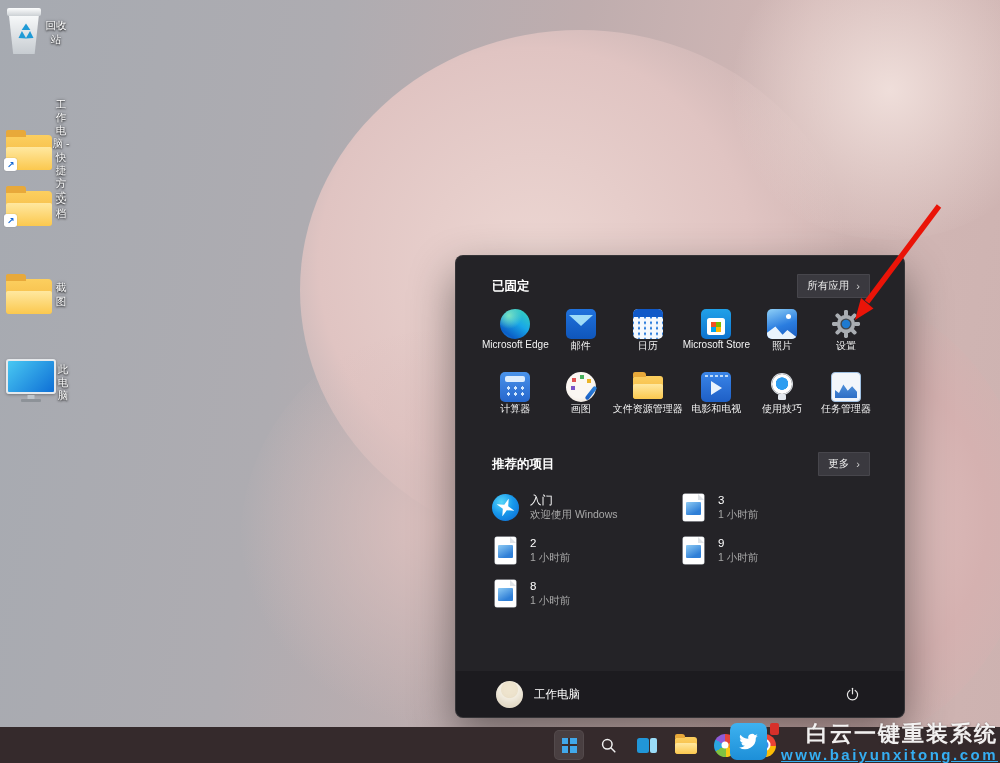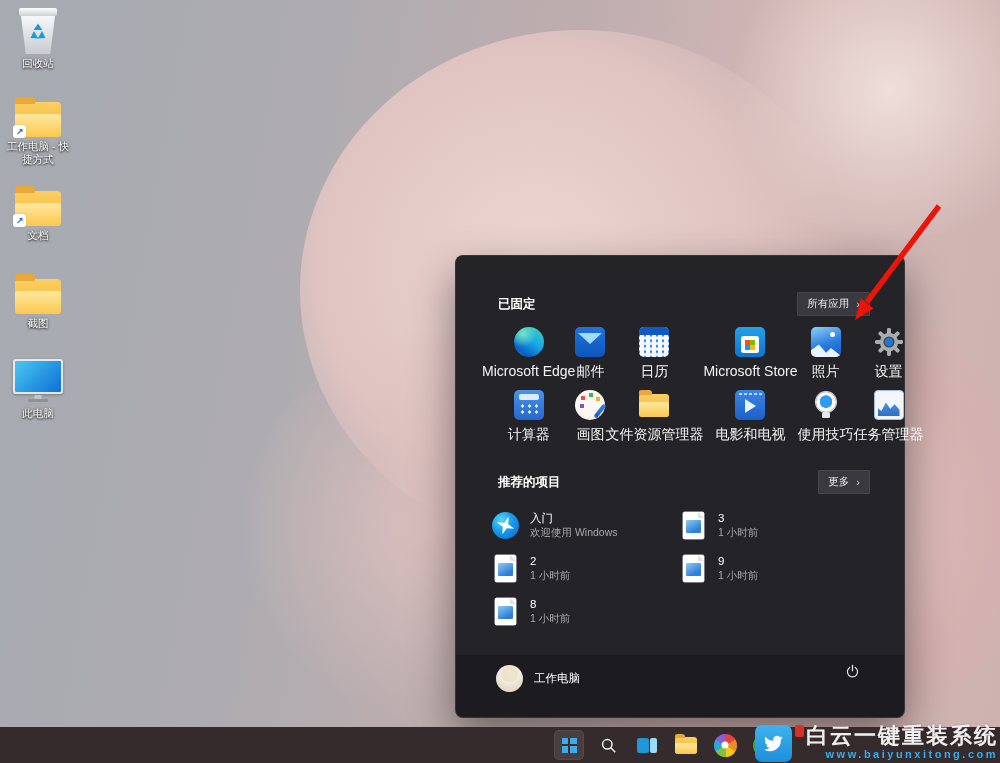--- a/index.html
+++ b/index.html
@@ -14,21 +14,21 @@
   .petal.a{left:300px;top:30px;width:560px;height:520px;
     background:radial-gradient(circle at 42% 45%,#ecd6d2 0%,#e0c4c2 50%,rgba(224,196,194,0) 72%);}
   .petal.b{left:560px;top:280px;width:470px;height:480px;
     background:radial-gradient(circle at 55% 50%,#e4c8c6 0%,#d5b1b0 48%,rgba(213,177,176,0) 70%);}
   .petal.c{left:240px;top:330px;width:400px;height:430px;
     background:radial-gradient(circle at 50% 45%,#dcc0be 0%,rgba(220,192,190,0) 65%);}
   .petal.d{left:720px;top:-60px;width:340px;height:300px;
     background:radial-gradient(circle at 50% 50%,#efdeda 0%,rgba(239,222,218,0) 70%);}
 
   
-  .dicon{position:absolute;left:6px;width:64px;display:flex;flex-direction:column;align-items:center;z-index:2;cursor:default;}
+  .dicon{position:absolute;left:6px;width:64px;display:flex;flex-direction:row;align-items:center;z-index:2;cursor:default;}
   .dlabel{margin-top:3px;font-size:10.5px;line-height:1.25;color:#fff;text-align:center;
     text-shadow:0 1px 2px rgba(0,0,0,.85),0 0 3px rgba(0,0,0,.5);}
   .art{position:relative;display:flex;align-items:flex-end;justify-content:center;}
   
   .bin{position:relative;width:40px;height:46px;}
   .bin::before{content:"";position:absolute;top:0;left:1px;right:1px;height:8px;border-radius:2px;
     background:linear-gradient(#fdfefe,#ccd1d5);}
   .bin::after{content:"";position:absolute;top:8px;left:3px;right:3px;bottom:0;
     background:linear-gradient(#f6f8f9,#c7ccd1);clip-path:polygon(0 0,100% 0,86% 100%,14% 100%);}
   .bin svg{position:absolute;left:7px;top:12px;z-index:1;}
@@ -47,35 +47,35 @@
   
   .pc{position:relative;width:46px;height:31px;margin-bottom:10px;border:2.5px solid #e6e9ec;border-radius:3px;
     background:linear-gradient(135deg,#49c8f2,#0e6fd6);box-shadow:0 1px 3px rgba(0,0,0,.3);}
   .pc::before{content:"";position:absolute;left:50%;transform:translateX(-50%);bottom:-7px;width:7px;height:4px;background:#c0c6cc;}
   .pc::after{content:"";position:absolute;left:50%;transform:translateX(-50%);bottom:-10px;width:20px;height:3px;border-radius:1px;background:#8d9298;}
 
   
   .start-menu{position:absolute;left:455px;top:255px;width:450px;height:463px;z-index:5;
     background:#242327;border:1px solid rgba(255,255,255,.08);border-radius:8px;
     box-shadow:0 18px 45px rgba(0,0,0,.45);box-sizing:border-box;}
-  .sm-head{display:flex;justify-content:space-between;align-items:center;padding:36px 34px 6px 36px;margin-left:6px;}
+  .sm-head{display:flex;justify-content:space-between;align-items:center;padding:18px 34px 6px 36px;}
   .sm-head.rec{padding-top:20px;}
   .sm-title{font-size:12.5px;font-weight:700;color:#ffffff;}
   .pill{display:flex;align-items:center;gap:7px;background:#3a393f;border:1px solid rgba(255,255,255,.07);
     border-radius:1px;padding:4px 9px;font-size:10.5px;color:#ececec;cursor:pointer;}
   .pill .chev{font-size:11px;color:#cfcfcf;line-height:1;}
   .apps-grid{display:grid;grid-template-columns:repeat(6,1fr);padding:2px 26px 0 26px;}
   .app{height:60px;display:flex;flex-direction:column;align-items:center;padding-top:3px;cursor:pointer;}
-  .app-label{margin-top:6px;font-size:14px;color:#f4f4f4;white-space:nowrap;text-align:center;}
+  .app-label{margin-top:0;font-size:10px;color:#f4f4f4;white-space:nowrap;text-align:center;}
   .rec-grid{display:grid;grid-template-columns:1fr 1fr;grid-auto-rows:43px;padding:4px 36px 0 36px;}
   .rec-item{display:flex;align-items:center;gap:11px;cursor:pointer;}
   .rec-title{font-size:11.5px;color:#fff;line-height:1.3;}
   .rec-sub{font-size:10.5px;color:#a8a8a8;line-height:1.3;}
   .sm-footer{position:absolute;left:0;right:0;bottom:0;height:46px;background:#1c1b1f;border-radius:0 0 8px 8px;
-    display:flex;justify-content:space-between;padding:0 36px 16px 40px;}
+    display:flex;align-items:center;justify-content:space-between;padding:0 36px 0 40px;}
   .user{display:flex;align-items:center;gap:11px;cursor:pointer;}
   .avatar{width:27px;height:27px;border-radius:50%;
     background:radial-gradient(circle at 50% 32%,#efe5cf 0 8px,#f8f4ea 9px 100%);
     box-shadow:inset 0 -6px 8px rgba(180,160,120,.35);}
   .user-name{font-size:11.5px;color:#fff;}
   .power-btn{width:32px;height:32px;border:none;background:transparent;border-radius:5px;display:flex;
     align-items:center;justify-content:center;cursor:pointer;}
 
   
   .ic{width:30px;height:30px;border-radius:7px;position:relative;flex:none;}
@@ -175,21 +175,21 @@
     transform:translate(-50%,-50%);background:#4285f4;border:2.5px solid #fff;}
 
   
   .watermark{position:absolute;right:2px;bottom:1px;display:flex;align-items:flex-start;z-index:20;pointer-events:none;}
   .wm-badge{width:37px;height:37px;border-radius:7px;background:linear-gradient(#3eb2f0,#1d8fd8);
     display:flex;align-items:center;justify-content:center;margin-right:3px;}
   .wm-mark{width:9px;height:12px;background:#d6302a;border-radius:2px;margin:0 2px 13px 0;}
   .wm-text{display:flex;flex-direction:column;align-items:flex-end;line-height:1;}
   .wm-brand{font-size:22px;font-weight:700;color:rgba(255,255,255,.92);letter-spacing:2px;
     text-shadow:0 1px 2px rgba(70,55,55,.5),0 0 1px rgba(90,70,70,.6);}
-  .wm-url{font-size:11px;font-weight:700;color:#35aef2;letter-spacing:2.5px;margin-top:2px;}
+  .wm-url{font-size:15px;font-weight:700;color:#35aef2;letter-spacing:2.5px;margin-top:2px;text-decoration:underline;}
 </style>
 </head>
 <body>
 
 <div class="wallpaper">
   <div class="petal a"></div>
   <div class="petal b"></div>
   <div class="petal c"></div>
   <div class="petal d"></div>
 </div>

